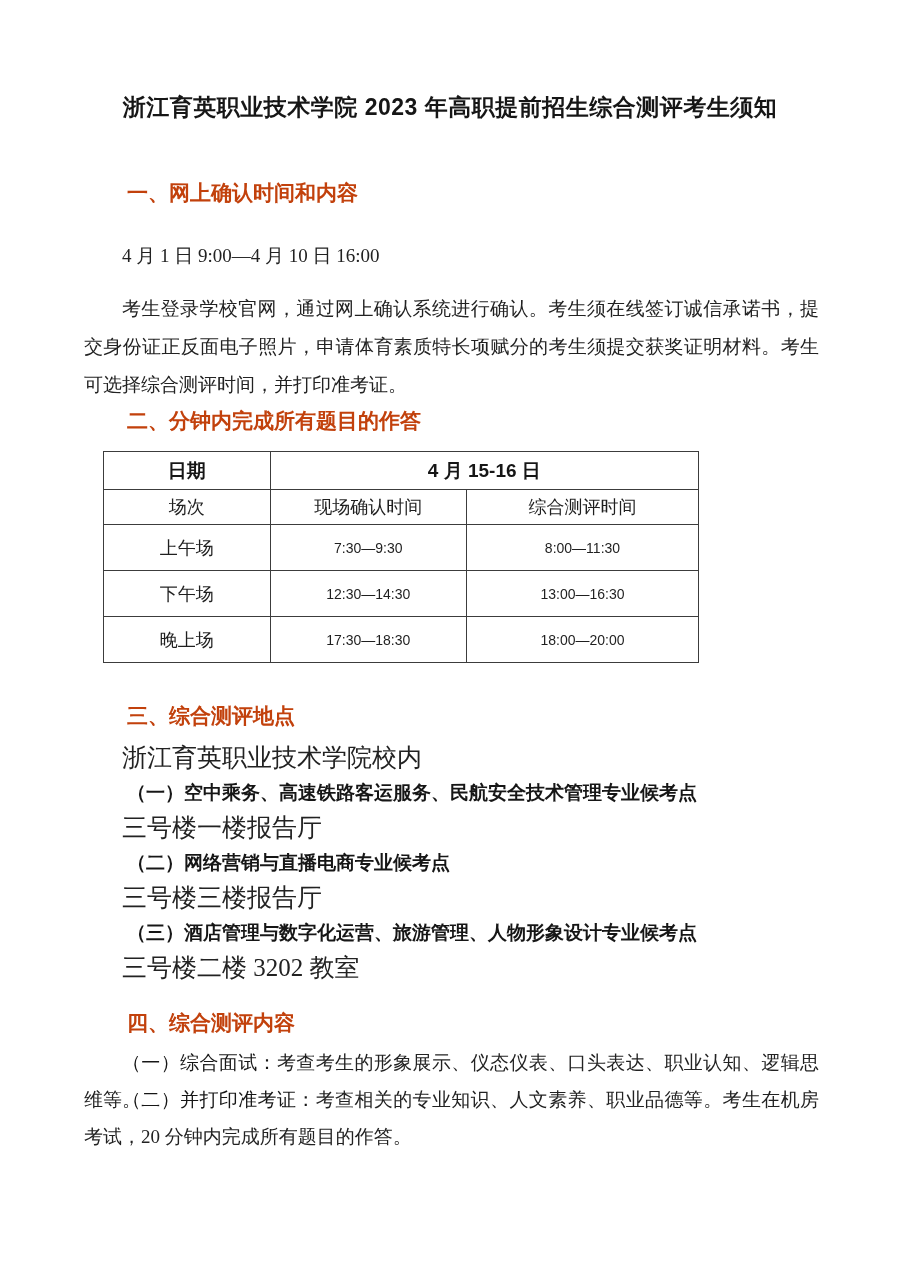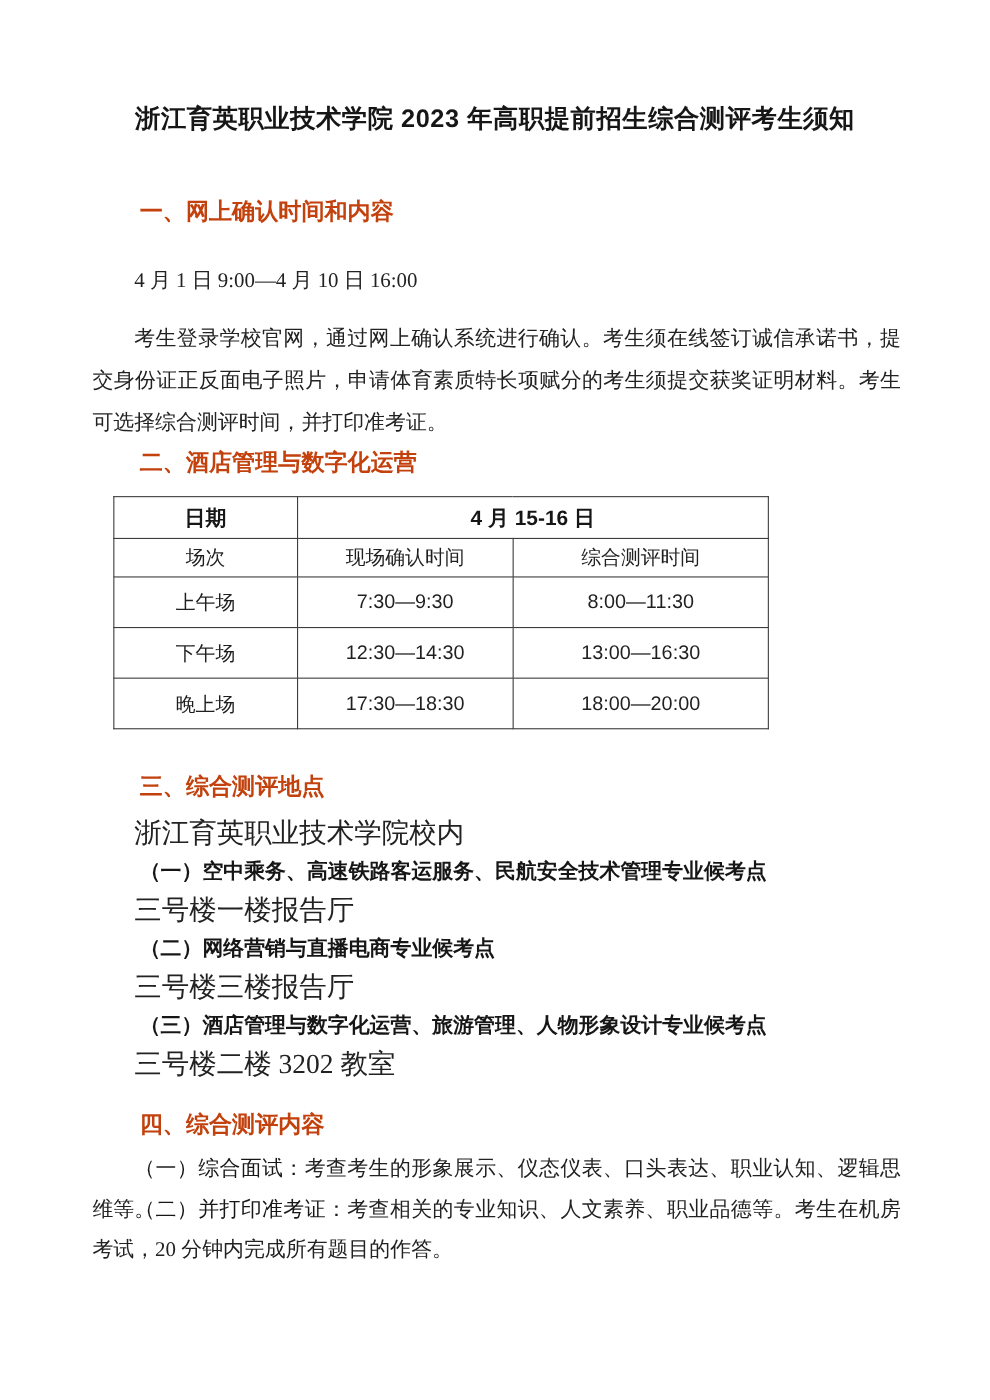--- a/index.html
+++ b/index.html
@@ -97,21 +97,21 @@
   .eval-table .row-head td { height: 34px; }
   .eval-table .row-data td { height: 45px; }
   .eval-table .cell-bold {
     font-family: "Liberation Sans", "DejaVu Sans", sans-serif;
     font-weight: bold;
     font-size: 19px;
     color: #161616;
   }
   .eval-table .cell-time {
     font-family: "Liberation Sans", "DejaVu Sans", sans-serif;
-    font-size: 18px;
+    font-size: 14px;
   }
   .item-para {
     position: absolute;
     left: 84px;
     width: 735px;
     font-size: 19px;
     line-height: 37px;
     text-align: justify;
     text-indent: 2em;
     color: #222222;
@@ -127,21 +127,21 @@
 <body>
 
 <div class="page">
 
   <div class="doc-title">浙江育英职业技术学院 2023 年高职提前招生综合测评考生须知</div>
 
   <div class="sec-heading" style="top:180px;">一、网上确认时间和内容</div>
   <div class="line-plain" style="top:244px; left:122px;">4 月 1 日 9:00—4 月 10 日 16:00</div>
   <p class="body-para" style="top:290px;">考生登录学校官网，通过网上确认系统进行确认。考生须在线签订诚信承诺书，提交身份证正反面电子照片，申请体育素质特长项赋分的考生须提交获奖证明材料。考生可选择综合测评时间，并打印准考证。</p>
 
-  <div class="sec-heading" style="top:408px;">二、酒店管理与数字化运营</div>
+  <div class="sec-heading" style="top:408px;">二、分钟内完成所有题目的作答</div>
 
   <table class="eval-table">
     <colgroup>
       <col class="col-session">
       <col class="col-confirm">
       <col class="col-eval">
     </colgroup>
     <tbody>
       <tr class="row-date">
         <td class="cell-bold">日期</td>

